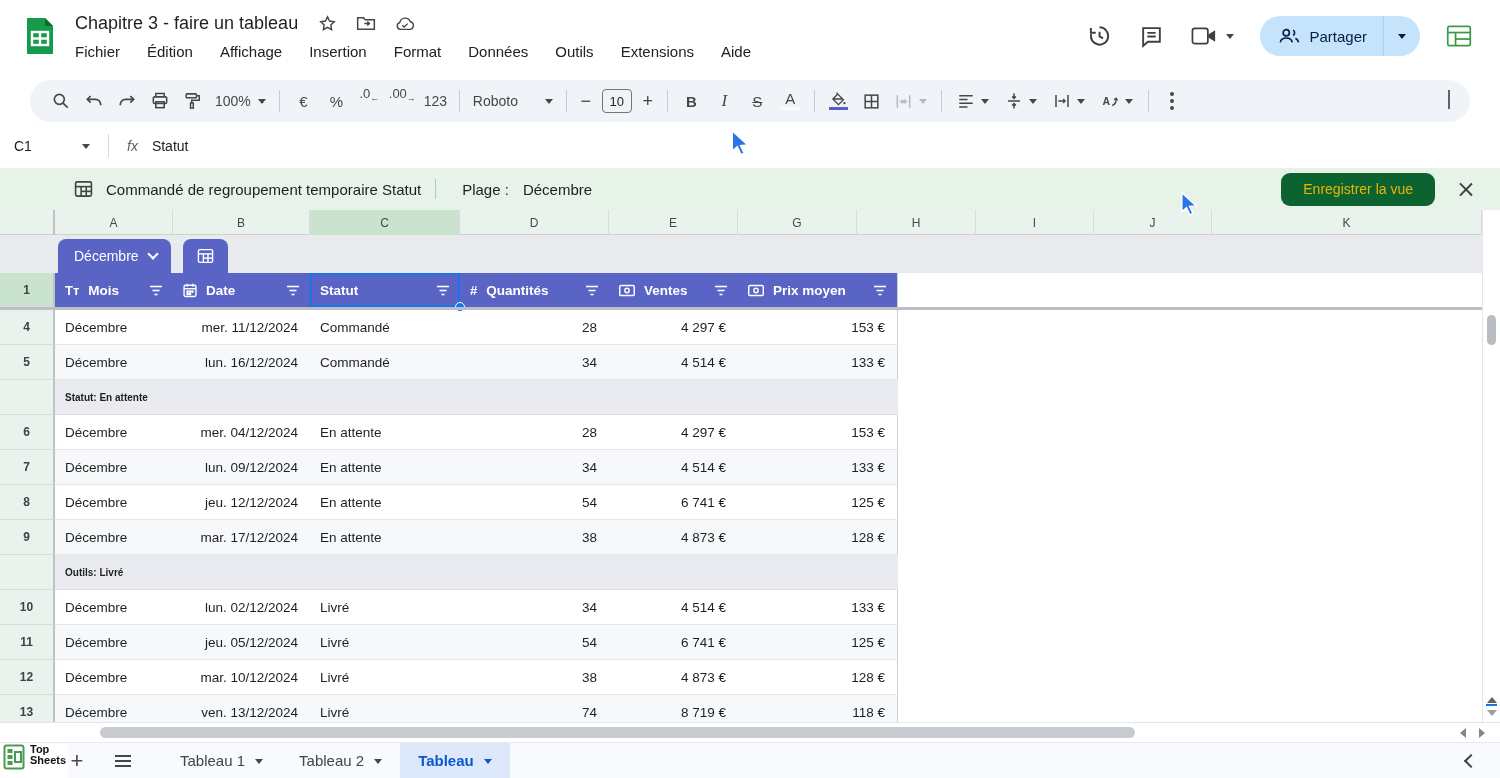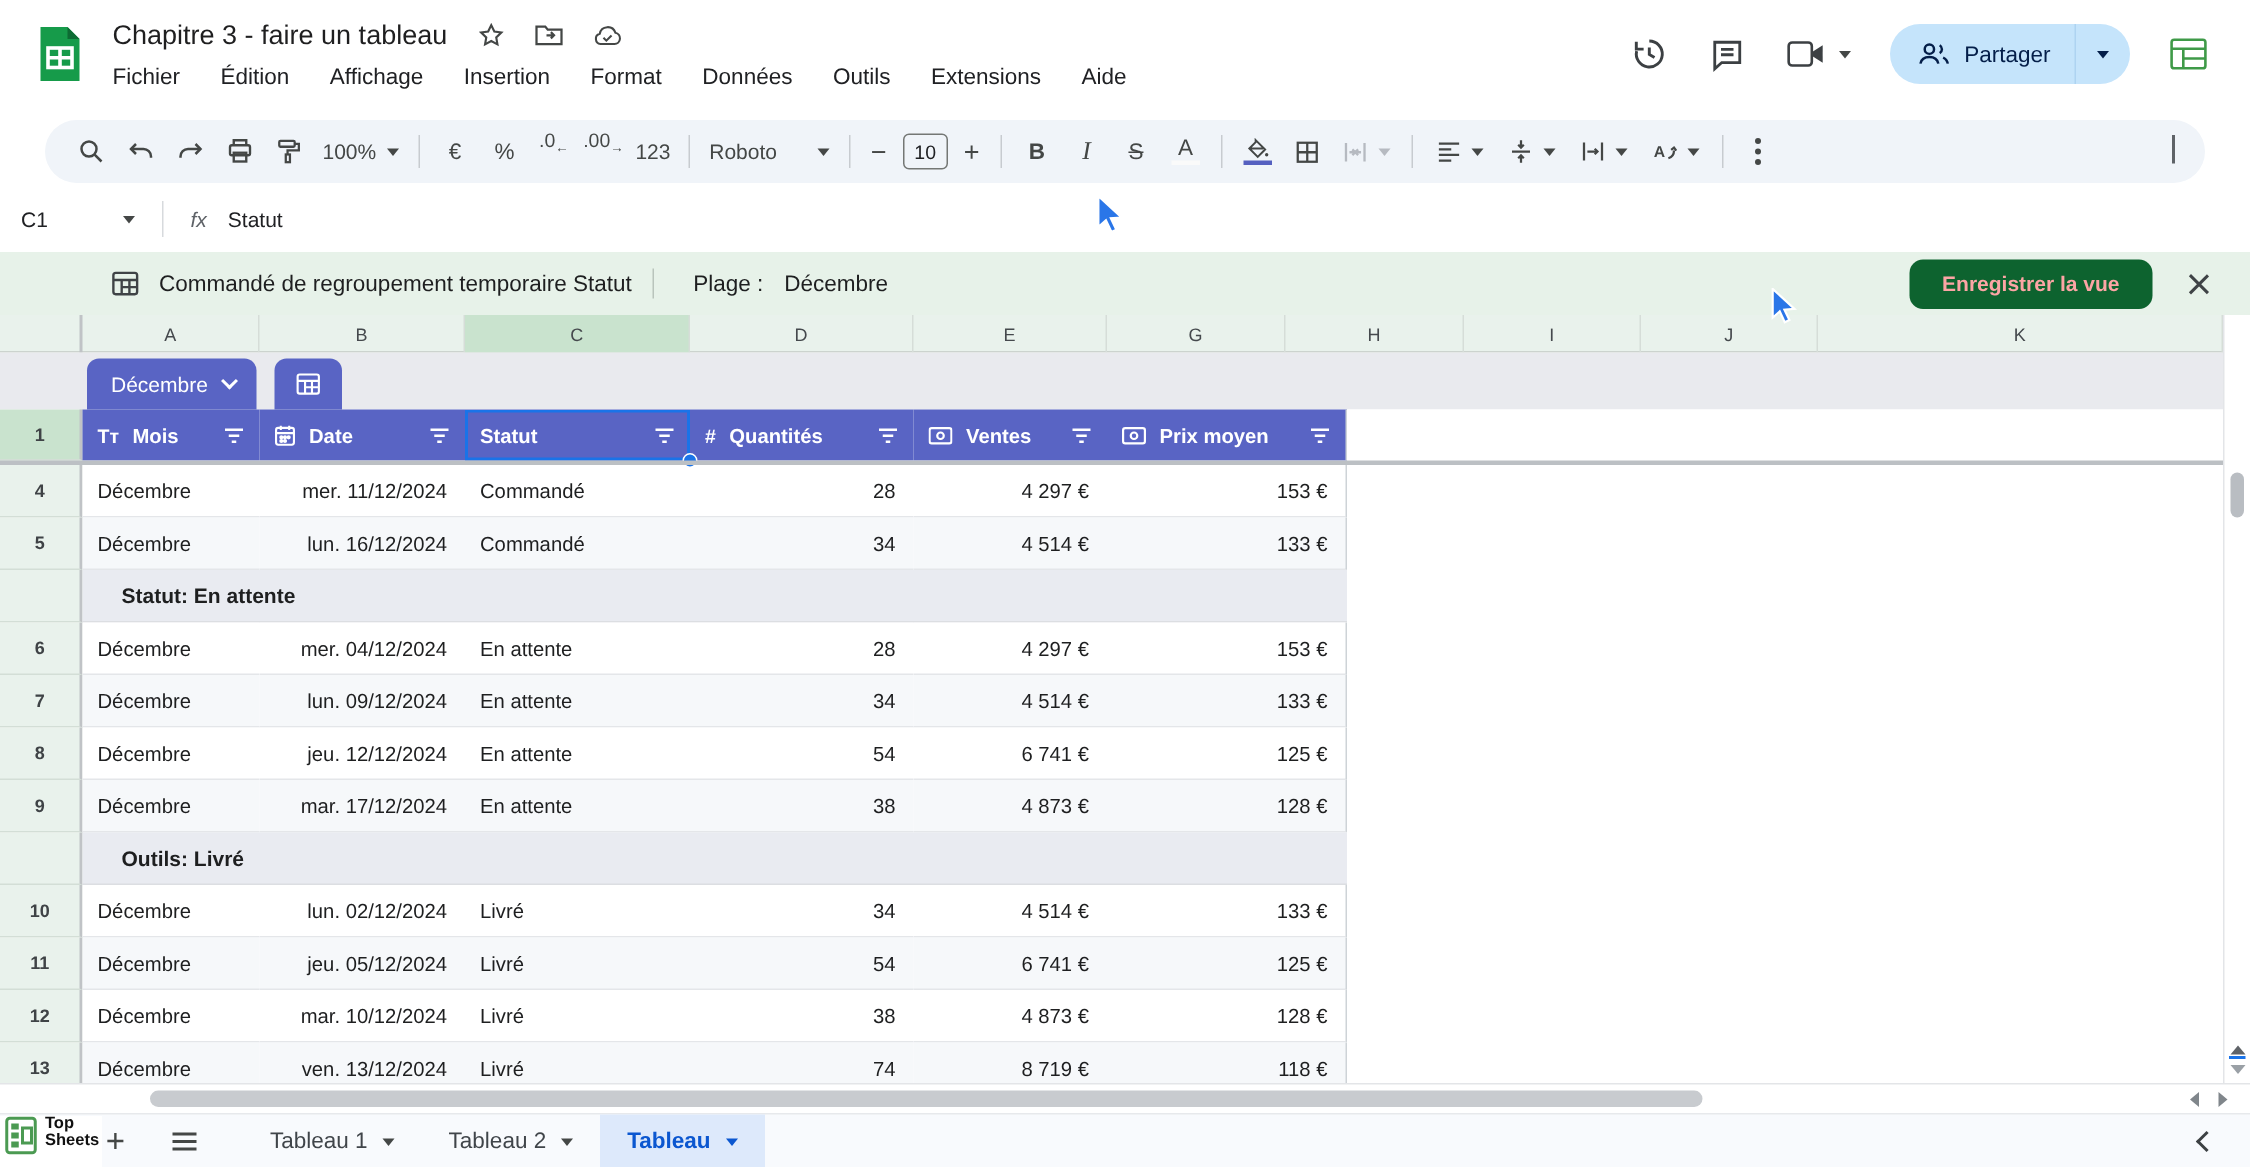--- a/index.html
+++ b/index.html
@@ -53,21 +53,21 @@
   .fx{font-style:italic;color:#5f6368;font-size:14px;margin:0 14px 0 10px;font-family:Liberation Sans, sans-serif;}
   .fval{font-size:14px;color:#202124;}
 
   
   .banner{left:0;top:168px;width:1500px;height:42px;background:var(--banner);display:flex;align-items:center;}
   .banner-ic{margin-left:74px;}
   .banner-msg{font-size:15px;color:#1e1f20;margin-left:13px;}
   .bdiv{width:1px;height:20px;background:#b9c4bc;margin:0 14px;}
   .plage-lab,.plage-val{font-size:15px;color:#1e1f20;margin-left:12px;}
   .plage-val{margin-left:14px;}
-  .save-btn{margin-left:auto;background:var(--btn);color:#fca5a5;font-size:14px;font-weight:700;border:none;border-radius:9px;height:33px;padding:0 22px;display:flex;align-items:center;text-align:center;}
+  .save-btn{margin-left:auto;background:var(--btn);color:#eab308;font-size:14px;font-weight:400;border:none;border-radius:9px;height:33px;padding:0 22px;display:flex;align-items:center;text-align:center;}
   .close-x{margin:0 26px 0 22px;width:17px;height:17px;position:relative;}
   .close-x::before,.close-x::after{content:"";position:absolute;left:8px;top:0;width:1.8px;height:17px;background:#3f4346;}
   .close-x::before{transform:rotate(45deg);}.close-x::after{transform:rotate(-45deg);}
 
   
   .grid{left:0;top:210px;width:1482px;height:512px;overflow:hidden;background:#fff;}
   .colhead{position:absolute;left:0;top:0;height:25px;width:1482px;display:flex;background:var(--ghead);border-bottom:1px solid #ccd3ce;}
   .ch{height:25px;display:flex;align-items:center;justify-content:center;font-size:12px;color:#45494d;border-right:1px solid #d6ddd8;}
   .ch.corner{width:55px;border-right:2px solid #c0c3c6;}
   .ch.sel{background:var(--ghead-sel);}
@@ -89,21 +89,21 @@
   .col-c{width:150px;flex:0 0 150px;}.col-d{width:149px;flex:0 0 149px;}
   .col-e{width:129px;flex:0 0 129px;}.col-f{width:160px;flex:0 0 160px;border-right:1px solid #ced3d7;}
   .frozen-div{position:absolute;left:0;top:97px;width:1482px;height:3px;background:#bcc0c4;z-index:4;}
   .rows{position:absolute;left:0;top:100px;width:1482px;}
   .grid-row{display:flex;height:35px;}
   .cell{display:flex;align-items:center;font-size:13.5px;color:#1e1f20;border-bottom:1px solid var(--grid-line);background:#fff;white-space:nowrap;}
   .al{justify-content:flex-start;padding-left:10px;}
   .ar{justify-content:flex-end;padding-right:12px;}
   .banded .cell{background:var(--rowband);}
   .rowfill{flex:1;background:#fff;}
-  .groupband{width:843px;background:var(--group);border-bottom:1px solid #dcdee2;display:flex;align-items:center;padding-left:26px;font-size:14px;font-weight:700;color:#1e1f20;}
+  .groupband{width:843px;background:var(--group);border-bottom:1px solid #dcdee2;display:flex;align-items:center;padding-left:10px;font-size:10px;font-weight:700;color:#1e1f20;}
 
   
   .vscroll{left:1482px;top:210px;width:18px;height:512px;background:#fff;border-left:1px solid #e3e5e8;}
   .vthumb{position:absolute;left:4px;top:105px;width:9px;height:30px;border-radius:5px;background:#b9bdc2;}
   .vs-up{position:absolute;left:4px;top:482px;width:0;height:0;border:5px solid transparent;border-bottom:6px solid #5f6368;}
   .vs-blue{position:absolute;left:3px;top:494px;width:11px;height:2px;background:var(--sel);}
   .vs-dn{position:absolute;left:4px;top:500px;width:0;height:0;border:5px solid transparent;border-top:6px solid #9aa0a6;}
   .hscroll{left:0;top:722px;width:1500px;height:20px;background:#fff;border-top:1px solid #e3e5e8;}
   .hthumb{position:absolute;left:100px;top:4px;width:1035px;height:11px;border-radius:6px;background:#c8cbcf;}
   .hs-l{position:absolute;left:1455px;top:5px;width:0;height:0;border:5px solid transparent;border-right:6px solid #80868b;}

